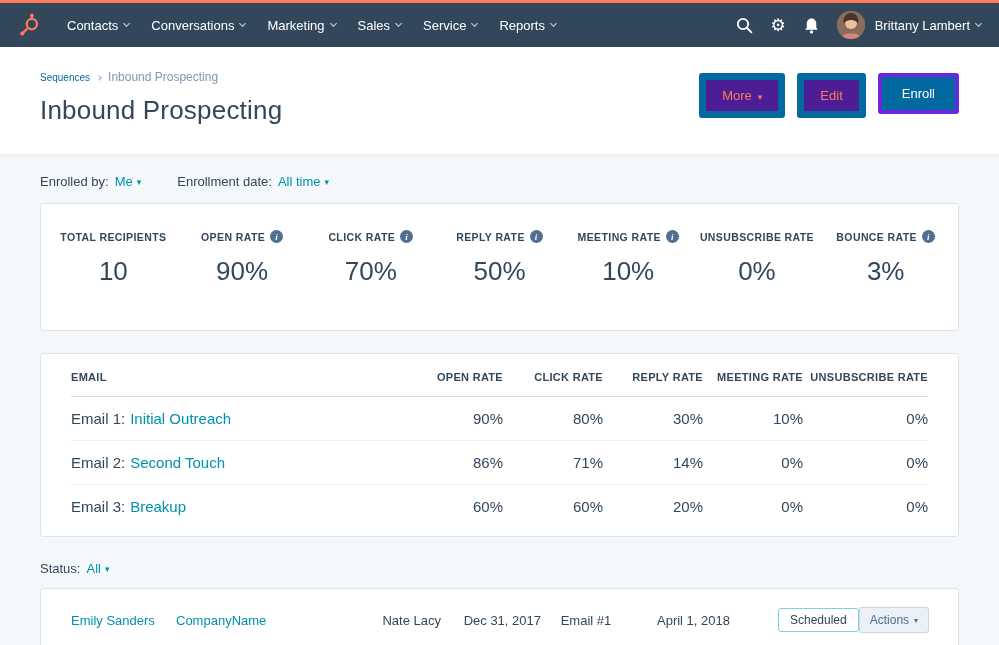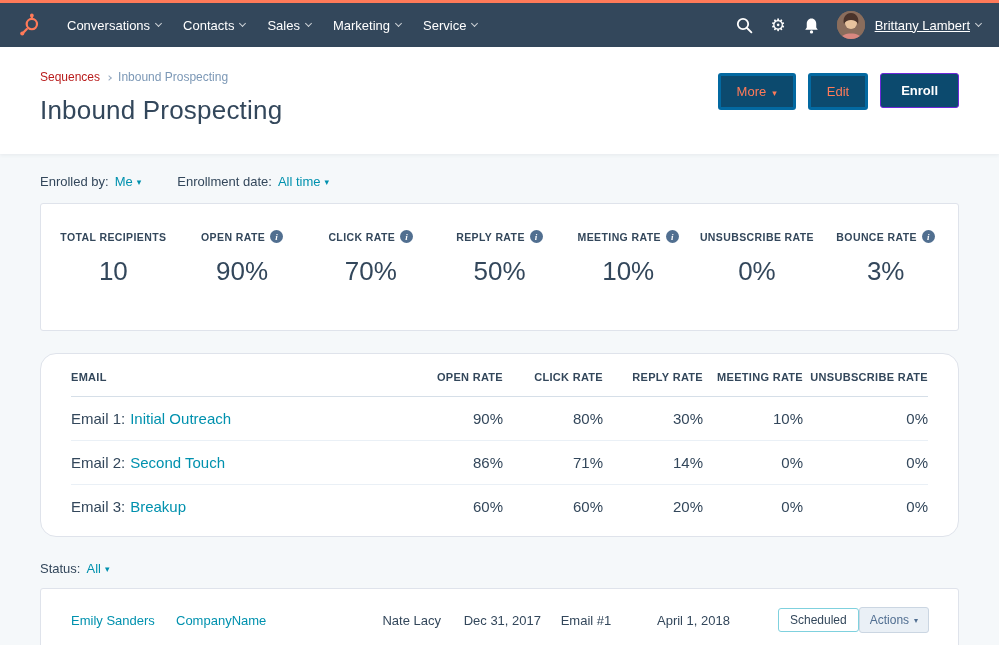--- a/index.html
+++ b/index.html
@@ -11,51 +11,51 @@
   .top-strip { height:3px; background:#ff7a59; }
   .topnav { height:44px; background:#33475b; display:flex; align-items:center; padding:0 18px; }
   .logo { display:flex; align-items:center; margin-right:14px; cursor:pointer; }
   .nav-items { display:flex; align-items:center; height:100%; }
   .nav-item { display:flex; align-items:center; color:#fff; font-size:13px; padding:0 11px; height:100%; cursor:pointer; white-space:nowrap; }
   .chev { display:inline-block; width:5px; height:5px; border-right:1.5px solid currentColor; border-bottom:1.5px solid currentColor; transform:rotate(45deg); margin-left:6px; margin-top:-3px; opacity:.75; }
   .chev-right { display:inline-block; width:4px; height:4px; border-right:1.3px solid #99acc2; border-bottom:1.3px solid #99acc2; transform:rotate(-45deg); margin:0 7px 1px 7px; }
   .nav-right { margin-left:auto; display:flex; align-items:center; gap:16px; }
   .nav-icon { display:flex; align-items:center; cursor:pointer; }
   .avatar { width:28px; height:28px; border-radius:50%; overflow:hidden; background:#8a6d5c; position:relative; cursor:pointer; }
-  .user-name { color:#fff; font-size:13px; display:flex; align-items:center; cursor:pointer; margin-left:-6px;text-decoration:underline; }
+  .user-name { color:#fff; font-size:13px; display:flex; align-items:center; cursor:pointer; margin-left:-6px; }
 
   
   .page-header { background:#fff; padding:20px 40px 28px 40px; display:flex; justify-content:space-between; box-shadow:0 1px 4px rgba(45,62,80,.08); }
-  .crumb-link { color:#b91c1c; font-size:12px; text-decoration:none; cursor:pointer; }
+  .crumb-link { color:#0369a1; font-size:10px; text-decoration:none; cursor:pointer; }
   .crumb-current { color:#7c98b6; font-size:12px; }
   .page-title { font-size:26px; font-weight:400; color:#33475b; margin-top:10px; letter-spacing:.2px; }
   .header-buttons { display:flex; gap:12px; align-items:flex-start; margin-top:6px; }
   .btn { font-size:13px; border-radius:3px; padding:8px 16px; cursor:pointer; font-family:inherit; }
-  .btn-outline { border:3px solid #0369a1; color:#ff7a59; background:#0c4a6e; }
-  .btn-primary { border:1px solid #6d28d9; background:#0c4a6e; color:#fff; padding:9px 20px;font-weight:bold; }
+  .btn-outline { border:7px solid #0369a1; color:#ff7a59; background:#4c1d95; }
+  .btn-primary { border:4px solid #6d28d9; background:#0369a1; color:#fff; padding:9px 20px; }
   .btn .tri { font-size:9px; margin-left:6px; }
 
   
   .content { padding:0 40px; }
   .filter-row { display:flex; align-items:flex-end; gap:36px; margin:20px 0 14px 0; font-size:13px; color:#33475b; }
   .filter { display:flex; align-items:center; gap:6px; }
   .filter-value { color:#0091ae; cursor:pointer; display:flex; align-items:center; }
   .tri-teal { font-size:9px; color:#0091ae; margin-left:4px; }
 
   .card { background:#fff; border:1px solid #dfe3eb; border-radius:3px; }
 
   
   .stats-card { display:flex; padding:26px 8px 43px 8px;align-items:center; }
   .stat { flex:1; text-align:center; }
   .stat-label { font-size:10.5px; font-weight:bold; letter-spacing:.4px; color:#33475b; display:flex; align-items:center; justify-content:center; gap:5px; }
   .info-dot { width:13px; height:13px; border-radius:50%; background:#516f90; color:#fff; font-size:9px; font-style:italic; font-family:"Liberation Serif",serif; display:inline-flex; align-items:center; justify-content:center; cursor:pointer; flex:none; }
   .stat-value { font-size:26px; font-weight:300; color:#33475b; margin-top:13px; }
 
   
-  .email-card { margin-top:22px; padding:4px 30px 8px 30px;border-radius:16px; }
+  .email-card { margin-top:22px; padding:4px 30px 8px 30px; }
   .etable-row { display:grid; grid-template-columns:1fr 100px 100px 100px 100px 125px; align-items:center; padding:13px 0; border-bottom:1px solid #eaf0f6; font-size:15px; }
   .etable-head { font-size:11px; font-weight:bold; letter-spacing:.3px; border-bottom:1px solid #d6dfe8; color:#33475b; }
   .etable-row:last-child { border-bottom:none; }
   .cell-right { text-align:right; }
   .email-link { color:#0091ae; margin-left:5px; cursor:pointer; text-decoration:none; }
 
   
   .status-filter { margin:24px 0 12px 0; }
 
   
@@ -85,37 +85,41 @@
           <circle cx="15" cy="12" r="5.6"></circle>
           <line x1="15" y1="2.6" x2="15" y2="6.2"></line>
           <line x1="9.6" y1="17.4" x2="5.2" y2="21.8"></line>
         </g>
         <circle cx="15" cy="2.6" r="2" fill="#ff7a59"></circle>
         <circle cx="4.6" cy="22.2" r="2.2" fill="#ff7a59"></circle>
       </svg>
     </span>
     <div class="nav-items">
       <div class="nav-item">
+          <span>Contacts</span>
+          <span class="chev"></span>
+        </div>
+      <div class="nav-item">
           <span>Conversations</span>
           <span class="chev"></span>
         </div>
       <div class="nav-item">
-          <span>Contacts</span>
+          <span>Marketing</span>
           <span class="chev"></span>
         </div>
       <div class="nav-item">
           <span>Sales</span>
           <span class="chev"></span>
         </div>
       <div class="nav-item">
-          <span>Marketing</span>
-          <span class="chev"></span>
-        </div>
-      <div class="nav-item">
           <span>Service</span>
+          <span class="chev"></span>
+        </div>
+      <div class="nav-item">
+          <span>Reports</span>
           <span class="chev"></span>
         </div>
     </div>
     <div class="nav-right">
       <span class="nav-icon">
         <svg width="19" height="19" viewBox="0 0 19 19">
           <circle cx="8" cy="8" r="5.2" fill="none" stroke="#fff" stroke-width="1.8"></circle>
           <line x1="12" y1="12" x2="16.4" y2="16.4" stroke="#fff" stroke-width="1.8" stroke-linecap="round"></line>
         </svg>
       </span>

